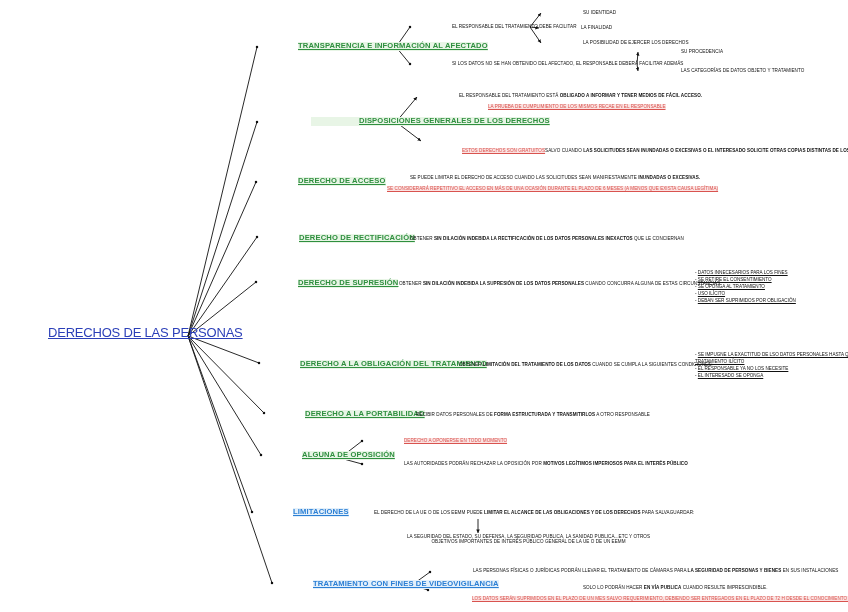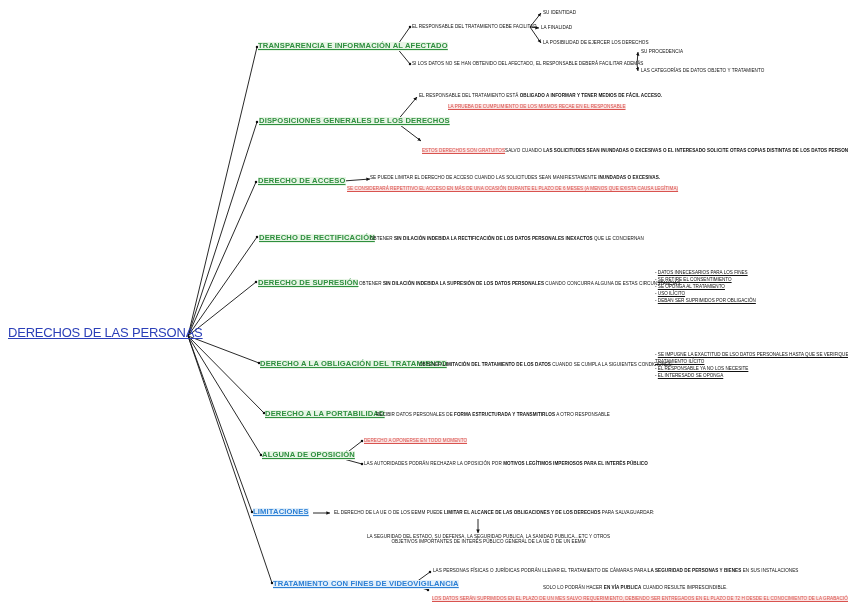--- a/index.html
+++ b/index.html
@@ -25,20 +25,21 @@
     position: absolute;
     left: 0; top: 0;
     width: 848px;
     height: 612px;
     pointer-events: none;
   }
   .node {
     position: absolute;
     white-space: nowrap;
     line-height: 1.15;
+    margin-left: 40px;
   }
   .root-label {
     font-size: 13px;
     font-weight: 400;
     color: #2b3fb8;
     text-decoration: underline;
     letter-spacing: -0.2px;
   }
   .branch-label {
     font-size: 7.6px;
@@ -158,21 +159,21 @@
 
   <div class="node leaf" style="left:543px; top:10px;">SU IDENTIDAD</div>
   <div class="node leaf" style="left:541px; top:25px;">LA FINALIDAD</div>
   <div class="node leaf" style="left:543px; top:40px;">LA POSIBILIDAD DE EJERCER LOS DERECHOS</div>
 
   <div class="node leaf" style="left:412px; top:61px;">SI LOS DATOS NO SE HAN OBTENIDO DEL AFECTADO, EL RESPONSABLE DEBERÁ FACILITAR ADEMÁS</div>
 
   <div class="node leaf" style="left:641px; top:49px;">SU PROCEDENCIA</div>
   <div class="node leaf" style="left:641px; top:68px;">LAS CATEGORÍAS DE DATOS OBJETO Y TRATAMIENTO</div>
 
-  <div class="node branch-label branch-green" style="left:259px; top:117px;">DISPOSICIONES GENERALES DE LOS DERECHOS</div>
+  <div class="node branch-label branch-green" style="left:271px; top:117px;padding-left:48px;">DISPOSICIONES GENERALES DE LOS DERECHOS</div>
 
   <div class="node leaf" style="left:419px; top:93px;">EL RESPONSABLE DEL TRATAMIENTO ESTÁ <b>OBLIGADO A INFORMAR Y TENER MEDIOS DE FÁCIL ACCESO.</b></div>
 
   <div class="node leaf-red" style="left:448px; top:104px;">LA PRUEBA DE CUMPLIMIENTO DE LOS MISMOS RECAE EN EL RESPONSABLE</div>
 
   <div class="node" style="left:422px; top:138px;">
     <span class="leaf-red-inline leaf">ESTOS DERECHOS SON GRATUITOS</span><span class="leaf">SALVO CUANDO <b>LAS SOLICITUDES SEAN INUNDADAS O EXCESIVAS O EL INTERESADO SOLICITE OTRAS COPIAS DISTINTAS DE LOS DATOS PERSONALES</b></span>
   </div>
 
   <div class="node branch-label branch-green" style="left:258px; top:177px;">DERECHO DE ACCESO</div>

